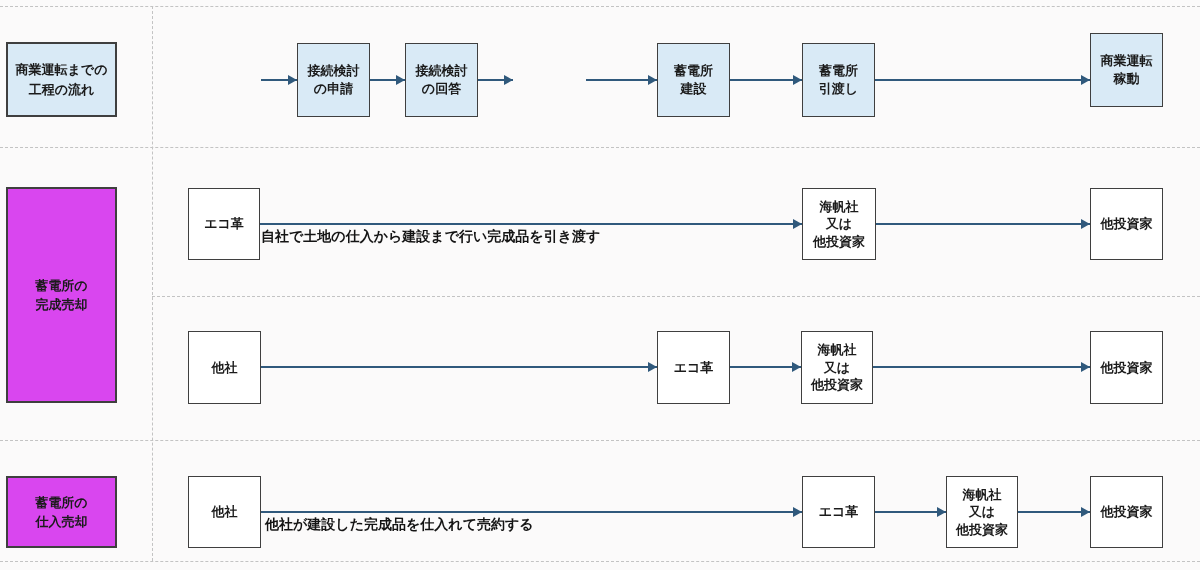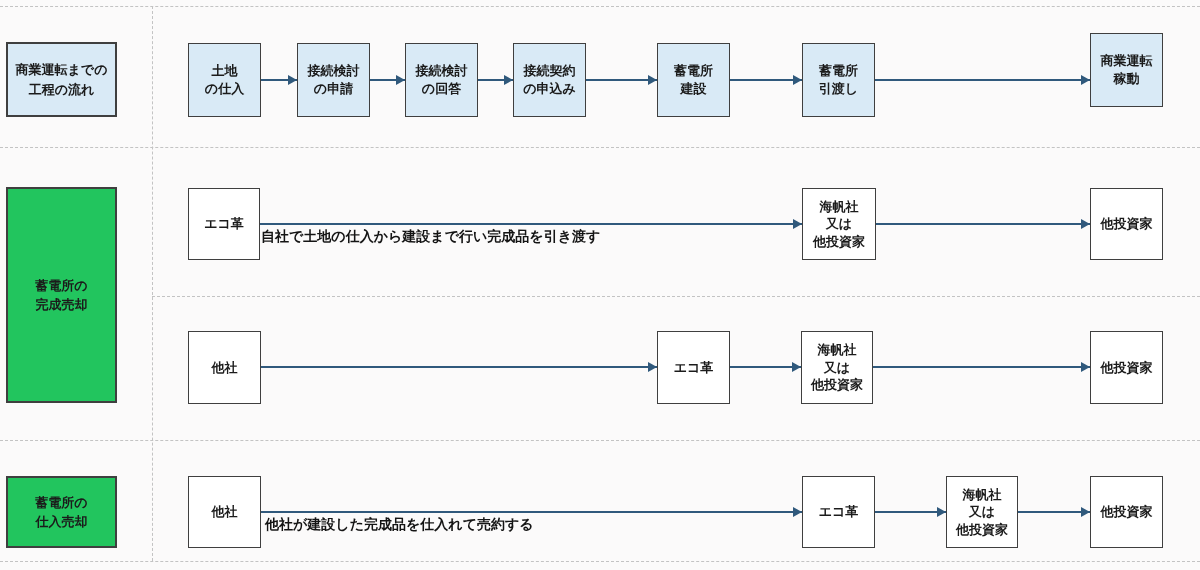--- a/index.html
+++ b/index.html
@@ -28,21 +28,21 @@
   .node.blue{background:#d9eaf6;}
   .label-box{
     position:absolute;
     box-sizing:border-box;
     border:2px solid #3f3f3f;
     display:flex;align-items:center;justify-content:center;
     text-align:center;
     white-space:pre-line;
     font-size:13px;font-weight:600;
     line-height:1.5;
-    background:#22c55e;
+    background:#d946ef;
   }
   .label-box.blue{background:#d9eaf6;}
   .arrow{
     position:absolute;height:2px;background:#30597c;
   }
   .arrow::after{
     content:"";
     position:absolute;right:0;top:-4px;
     width:0;height:0;
     border-left:9px solid #30597c;
@@ -75,28 +75,24 @@
   <div class="dash-h" style="left:0;top:561px;width:1200px"></div>
   <div class="dash-v" style="left:152px;top:6px;height:555px"></div>
 
   <div class="label-box blue" style="left:6px;top:42px;width:111px;height:75px">商業運転までの
 工程の流れ</div>
   <div class="label-box" style="left:6px;top:187px;width:111px;height:216px">蓄電所の
 完成売却</div>
   <div class="label-box" style="left:6px;top:476px;width:111px;height:72px">蓄電所の
 仕入売却</div>
 
-  <div class="node blue" style="left:188px;top:43px;width:73px;height:74px">土地
-の仕入</div>
   <div class="node blue" style="left:297px;top:43px;width:73px;height:74px">接続検討
 の申請</div>
   <div class="node blue" style="left:405px;top:43px;width:73px;height:74px">接続検討
 の回答</div>
-  <div class="node blue" style="left:513px;top:43px;width:73px;height:74px">接続契約
-の申込み</div>
   <div class="node blue" style="left:657px;top:43px;width:73px;height:74px">蓄電所
 建設</div>
   <div class="node blue" style="left:802px;top:43px;width:73px;height:74px">蓄電所
 引渡し</div>
   <div class="node blue" style="left:1090px;top:33px;width:73px;height:74px">商業運転
 稼動</div>
 
   <div class="arrow" style="left:261px;top:79px;width:36px"></div>
   <div class="arrow" style="left:370px;top:79px;width:35px"></div>
   <div class="arrow" style="left:478px;top:79px;width:35px"></div>

